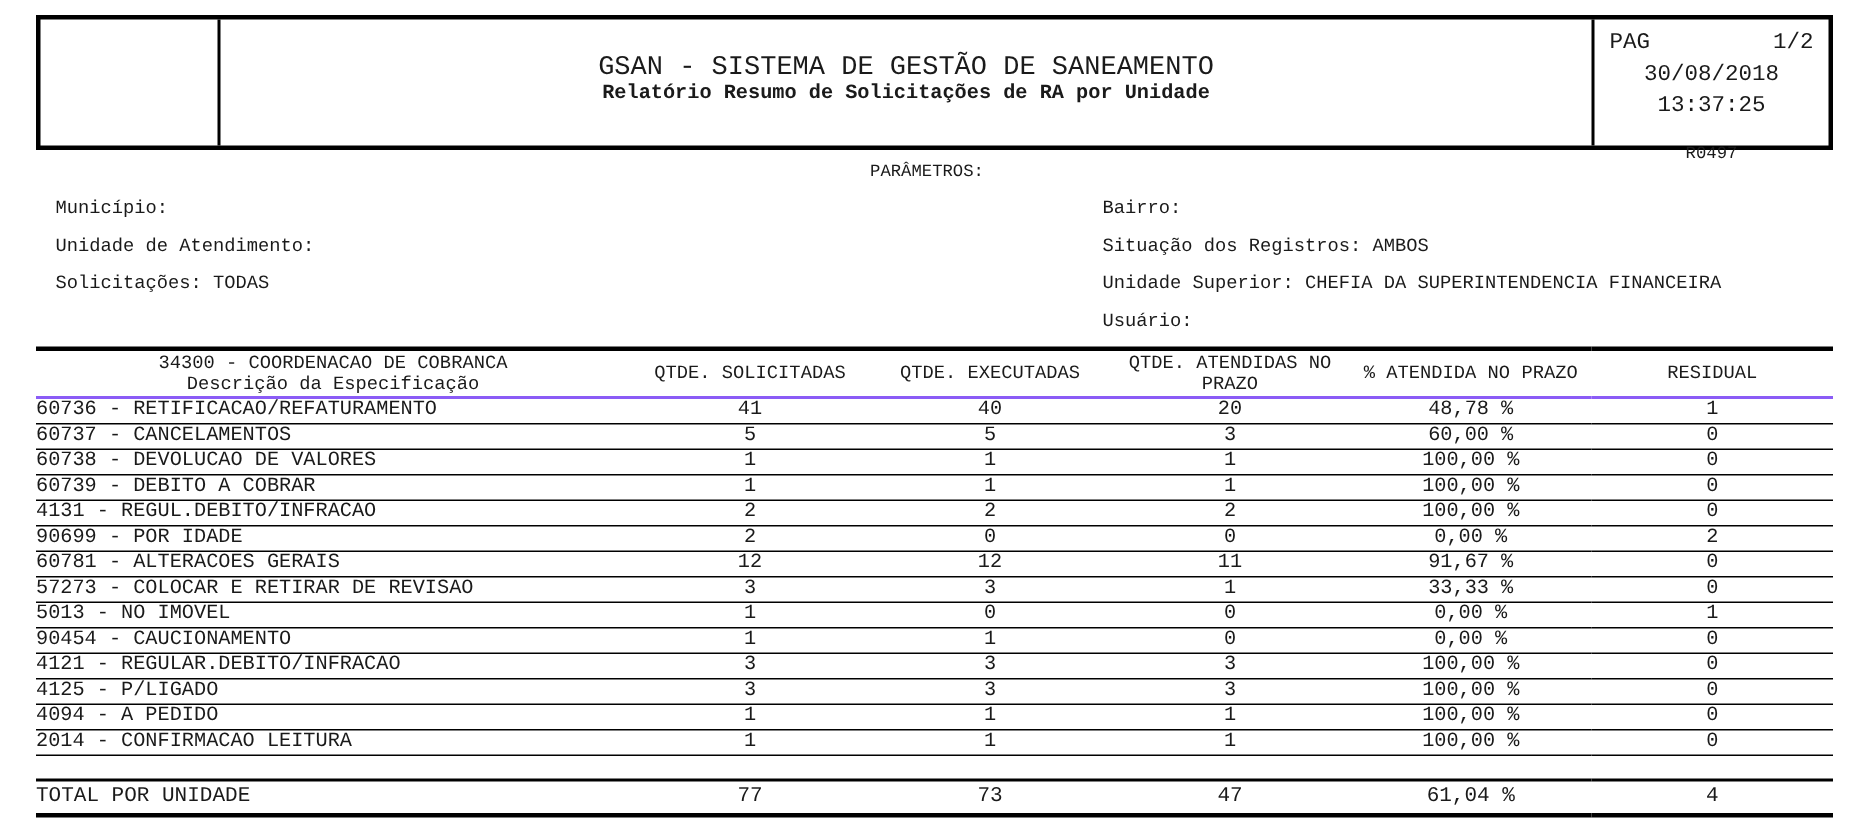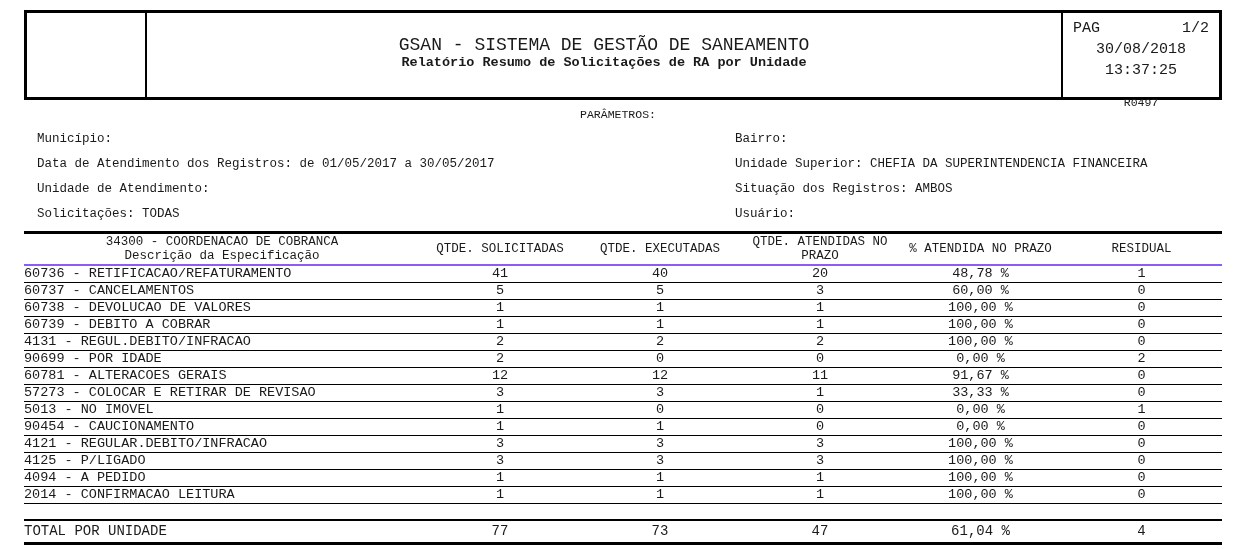--- a/index.html
+++ b/index.html
@@ -78,29 +78,28 @@
       <div>30/08/2018</div>
       <div>13:37:25</div>
       <div class="rcode">R0497</div>
     </div>
   </div>
 
   <div class="params-heading">PARÂMETROS:</div>
 
   <div class="params-col left">
     <div>Município:</div>
-    <div>Data de Atendimento dos Registros: de 01/05/2017 a 30/05/2017</div>
     <div>Unidade de Atendimento:</div>
     <div>Solicitações: TODAS</div>
   </div>
 
   <div class="params-col right">
     <div>Bairro:</div>
+    <div>Situação dos Registros: AMBOS</div>
     <div>Unidade Superior: CHEFIA DA SUPERINTENDENCIA FINANCEIRA</div>
-    <div>Situação dos Registros: AMBOS</div>
     <div>Usuário:</div>
   </div>
 
   <table class="data-table">
     <colgroup>
       <col style="width:396px">
         <col style="width:160px">
         <col style="width:160px">
       <col style="width:160px">
         <col style="width:161px">

